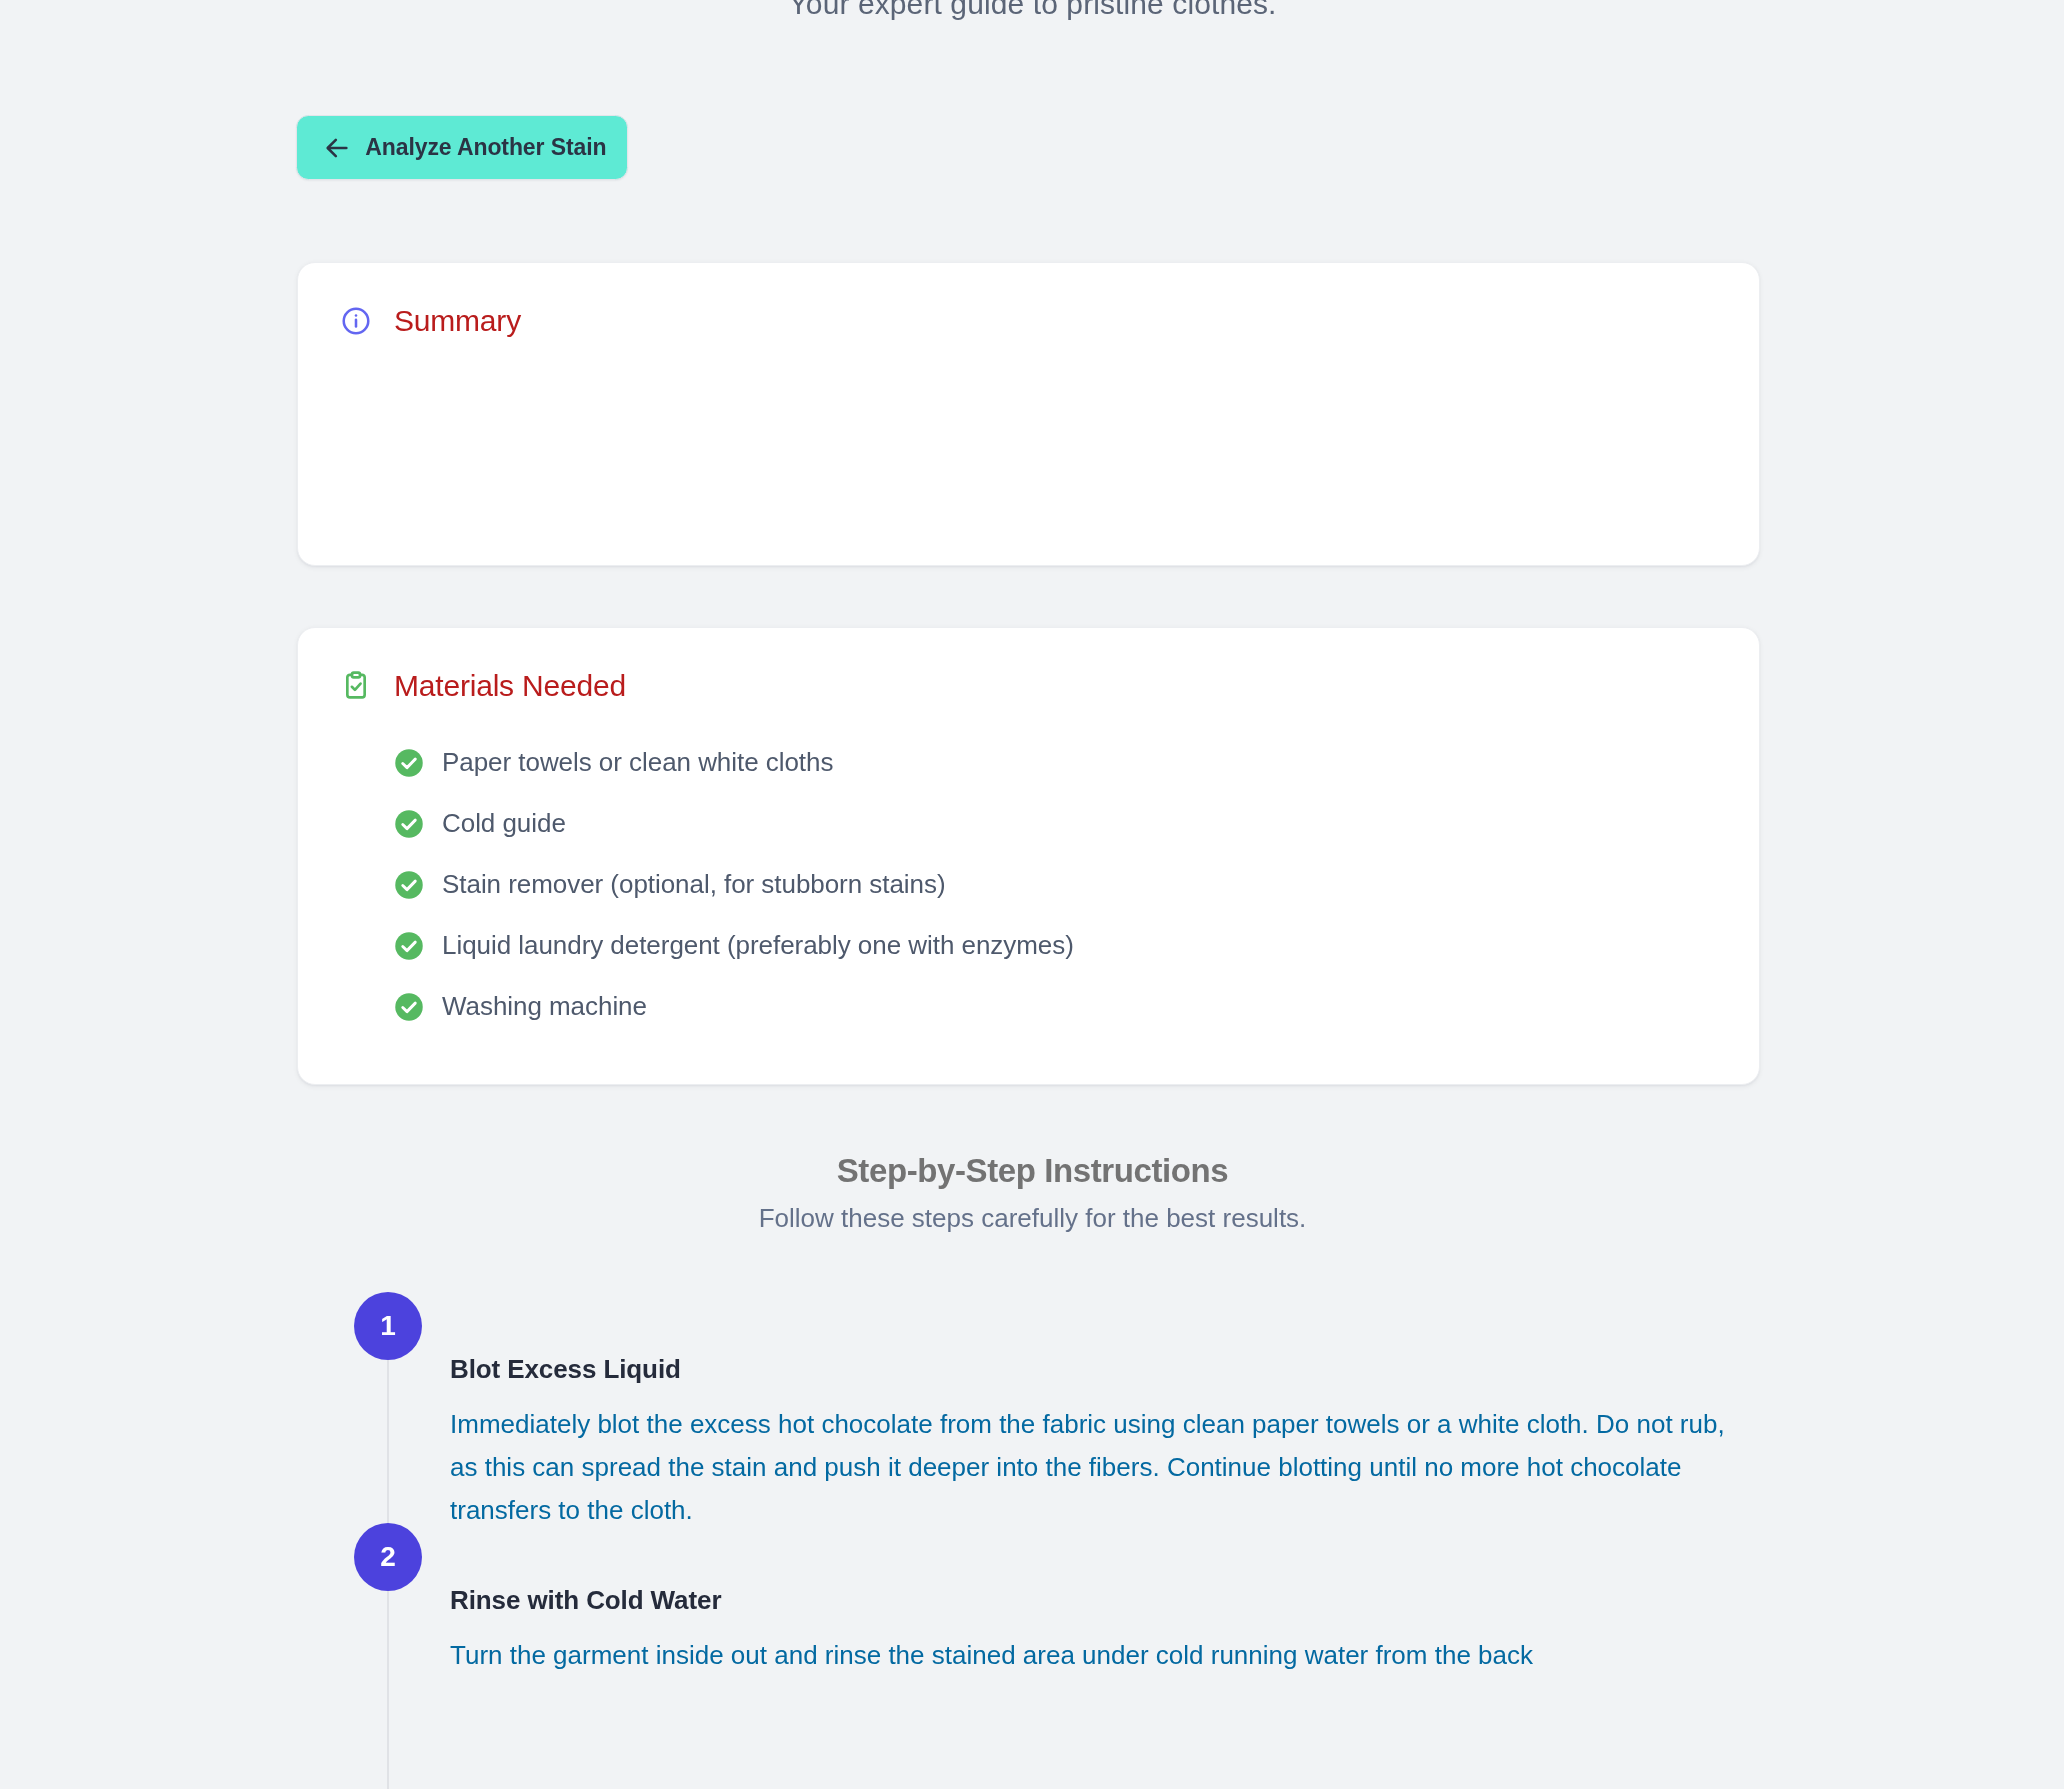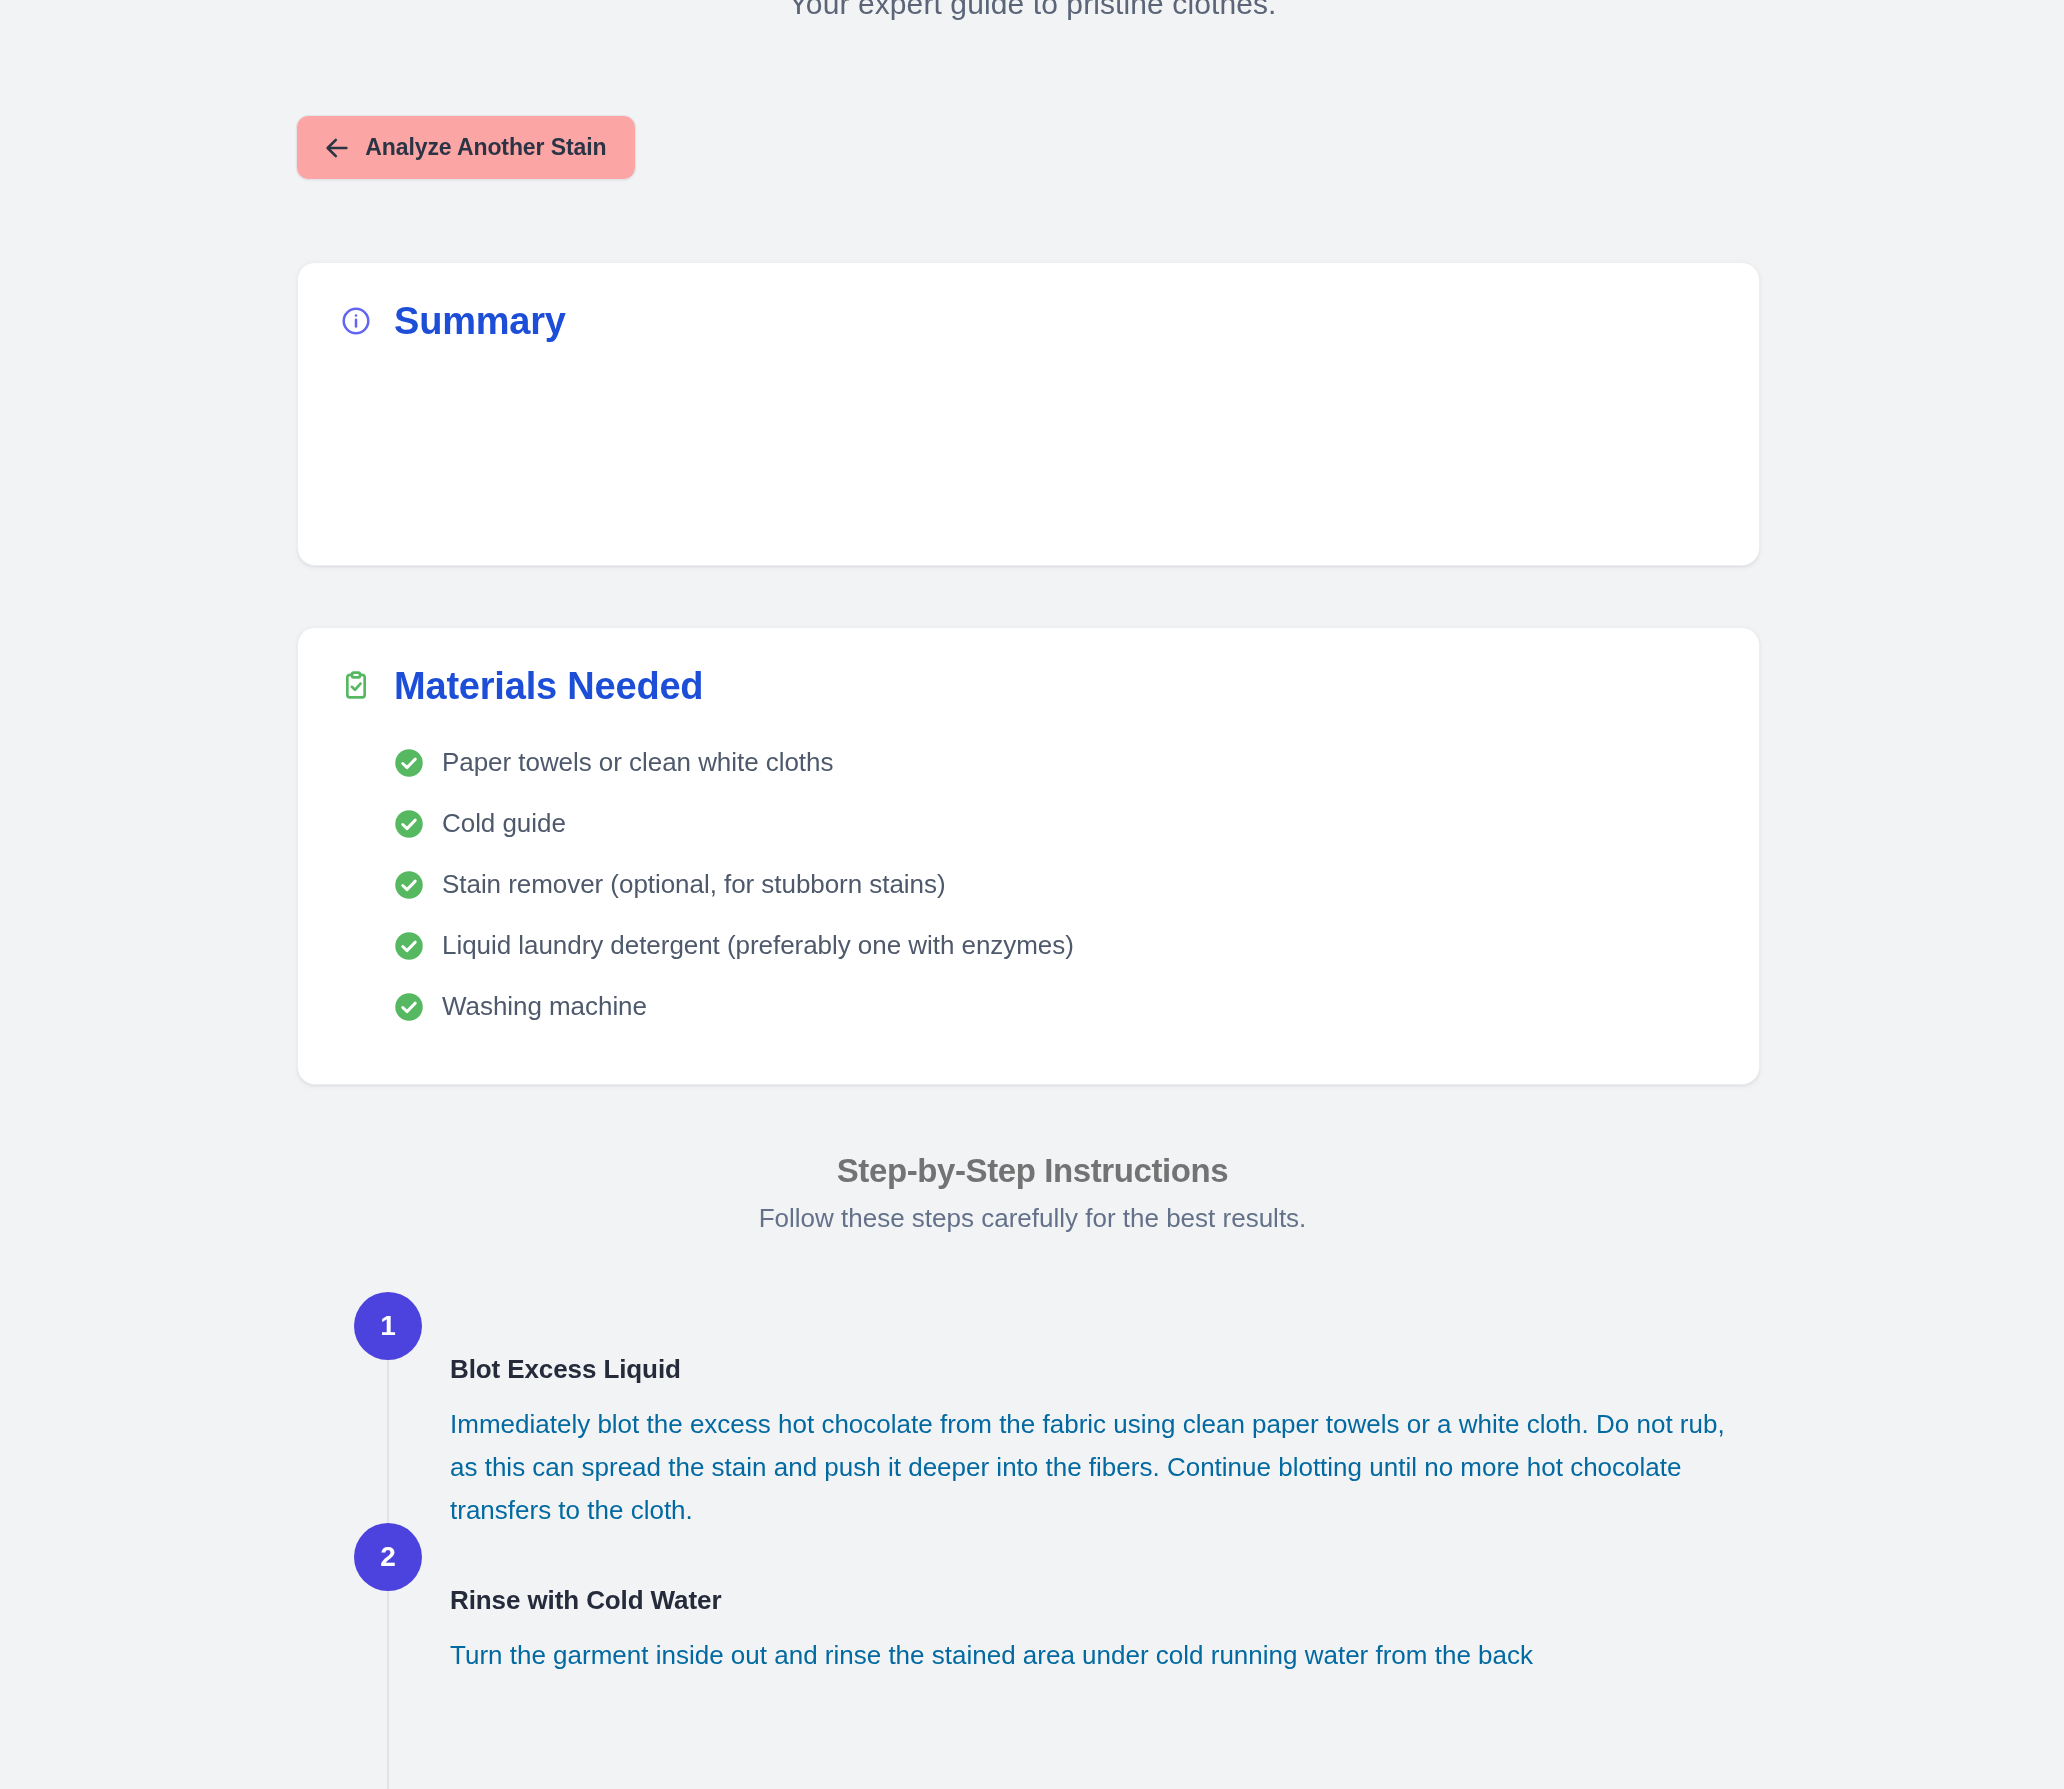--- a/index.html
+++ b/index.html
@@ -36,22 +36,22 @@
   
   .back-btn {
     position: absolute;
     left: 296px;
     top: 115px;
     height: 65px;
     box-sizing: border-box;
     display: flex;
     align-items: center;
     gap: 14.3px;
-    padding: 0 29px 0 26px;
-    background: #fca5a5;
+    padding: 0 21px 0 26px;
+    background: #5eead4;
     border: 1.4px solid #e3e5ea;
     border-radius: 12.4px;
     box-shadow: 0 1px 1.9px rgba(16, 24, 40, 0.05);
     cursor: pointer;
   }
   .back-btn .arrow { display: block; width: 28px; height: 28px; }
   .back-btn .arrow svg { display: block; }
   .back-label {
     font-size: 23px;
     font-weight: 700;
@@ -77,23 +77,23 @@
 
   .card-head {
     display: flex;
     align-items: center;
     gap: 22px;
     height: 44px;
   }
   .card-head .hicon { width: 32px; height: 32px; display: block; flex: none; }
   .card-head .hicon svg { display: block; }
   .card-title {
-    font-size: 38px;
-    font-weight: 700;
-    color: #1d4ed8;
+    font-size: 30px;
+    font-weight: 400;
+    color: #b91c1c;
     letter-spacing: -0.2px;
   }
 
   .card-body {
     margin-top: 20px;
     padding-left: 54px;
     font-size: 26px;
     line-height: 1.66;
     color: #4e596c;
     max-width: 1233px;

